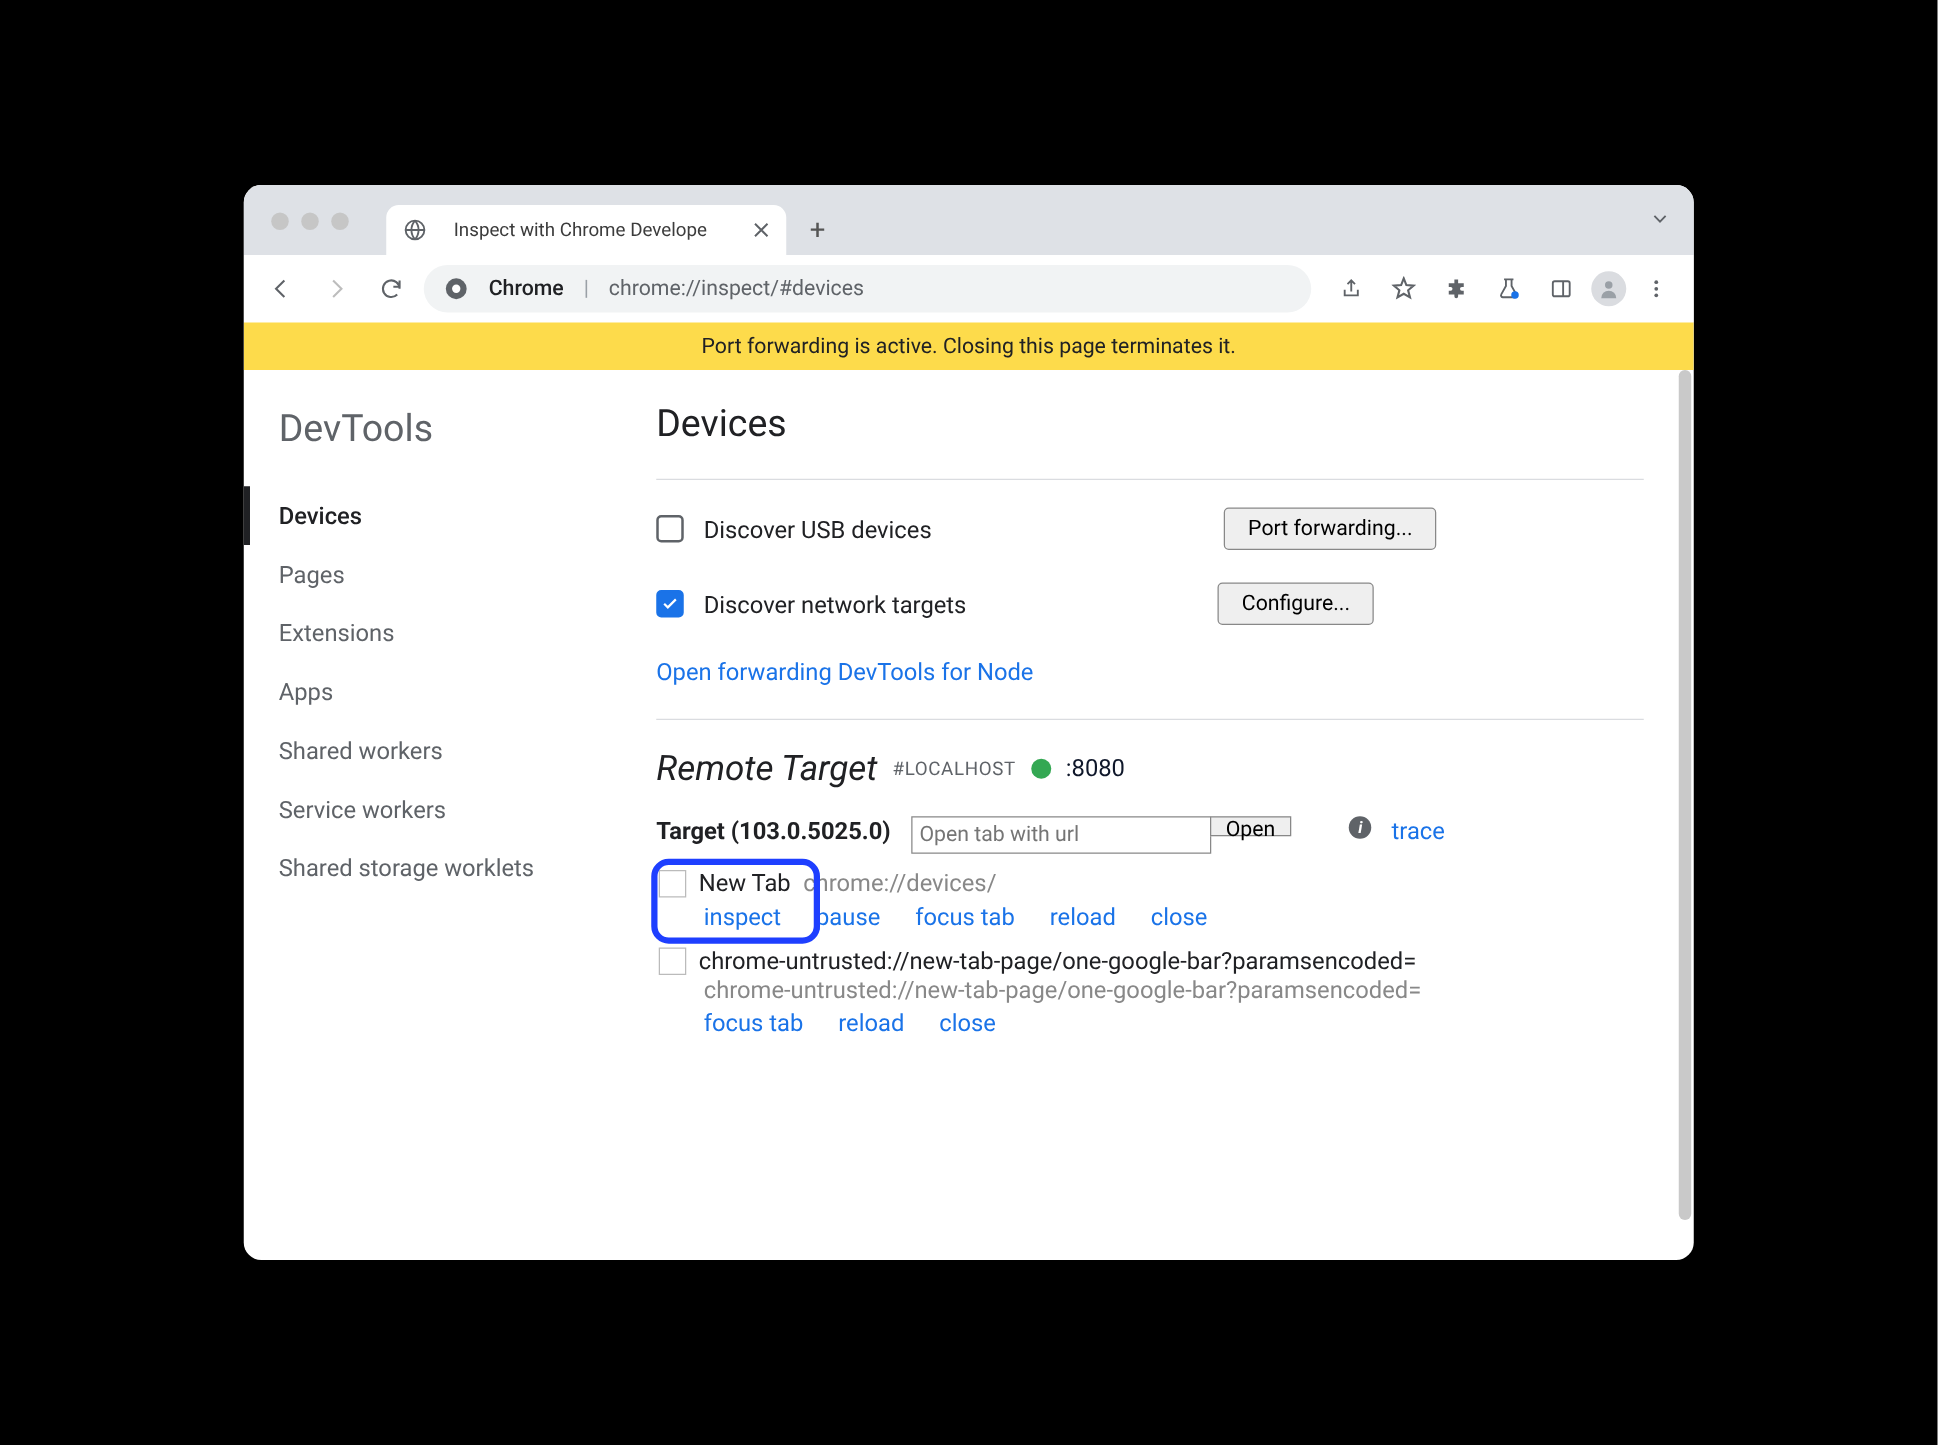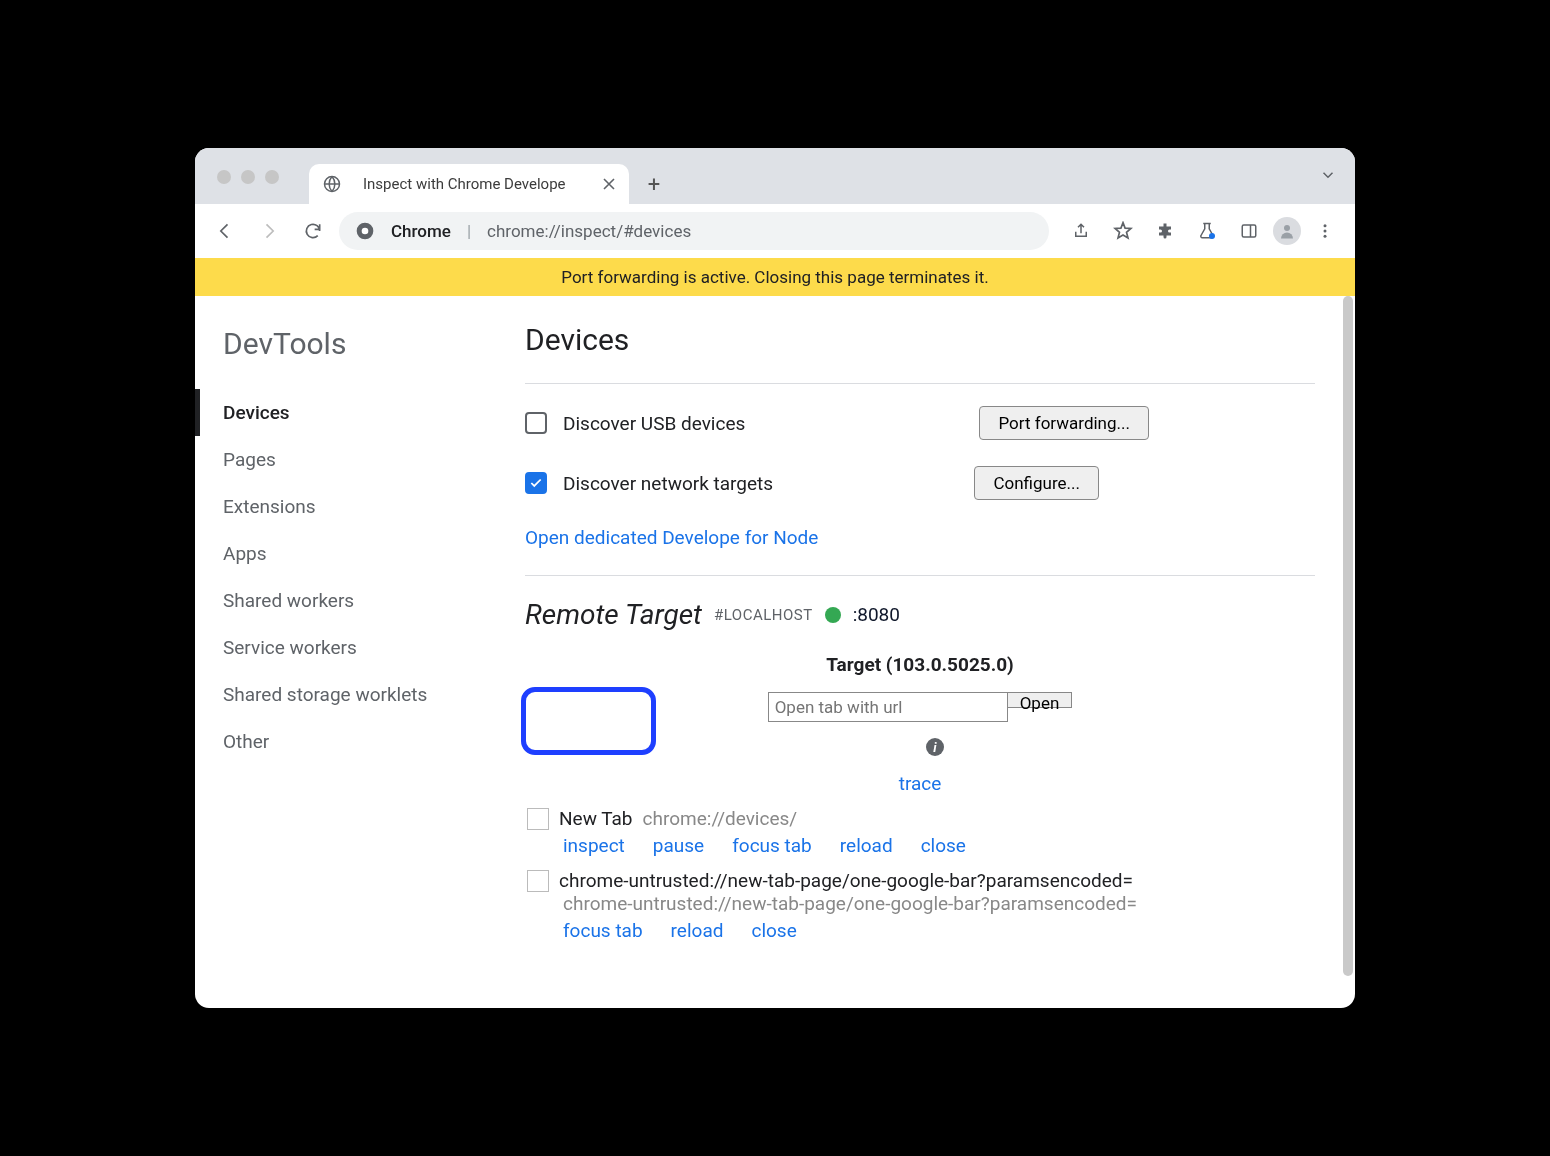--- a/index.html
+++ b/index.html
@@ -183,23 +183,22 @@
   .link { color: #1a73e8; font-size: 19px; cursor: pointer; }
   .remote-h {
     display: flex; align-items: center; gap: 12px;
     margin-top: 20px; margin-bottom: 22px;
   }
   .remote-h h2 { font-size: 28px; font-weight: 400; color: #202124; font-style: italic; }
   .remote-h .sub { font-size: 15px; color: #5f6368; letter-spacing: 0.5px; }
   .dot-green { width: 16px; height: 16px; border-radius: 50%; background: #34a853; }
   .port { font-size: 19px; color: #0f172a; }
   .target-row {
-    display: flex; align-items: center; gap: 16px;
+    display: flex; gap: 16px;
     margin-bottom: 10px;
-    flex-direction: column;
   }
   .target-label { font-size: 19px; font-weight: 700; color: #202124; }
   .url-input {
     width: 240px; height: 30px;
     border: 1px solid #888;
     font-size: 17px;
     padding: 0 6px;
     color: #888;
     font-family: inherit;
   }
@@ -351,21 +350,20 @@
     <div class="sidebar">
       <h1>DevTools</h1>
       <div id="sidebar-items">
           <div class="sidebar-item active">Devices</div>
           <div class="sidebar-item">Pages</div>
           <div class="sidebar-item">Extensions</div>
           <div class="sidebar-item">Apps</div>
           <div class="sidebar-item">Shared workers</div>
           <div class="sidebar-item">Service workers</div>
           <div class="sidebar-item">Shared storage worklets</div>
-          <div class="sidebar-item">Other</div>
         </div>
     </div>
     <div class="main">
       <h1>Devices</h1>
       <div class="sep"></div>
 
       <div class="row">
         <div class="cb"></div>
         <span class="row-label">Discover USB devices</span>
         <button class="btn">Port forwarding...</button>
@@ -377,21 +375,21 @@
             <svg width="14" height="14" viewBox="0 0 24 24">
               <path d="M4 12l5 5L20 6" fill="none" stroke="#fff" stroke-width="3"></path>
             </svg>
           </div>
         <span class="row-label">Discover network targets</span>
         <button class="btn">Configure...</button>
         <span style="width:200px"></span>
       </div>
 
       <div class="row">
-          <span class="link">Open dedicated Develope for Node</span>
+          <span class="link">Open forwarding DevTools for Node</span>
         </div>
       <div class="sep"></div>
 
       <div class="remote-h">
         <h2>Remote Target</h2>
         <span class="sub">#LOCALHOST</span>
         <span class="dot-green"></span>
         <span class="port">:8080</span>
       </div>
 

